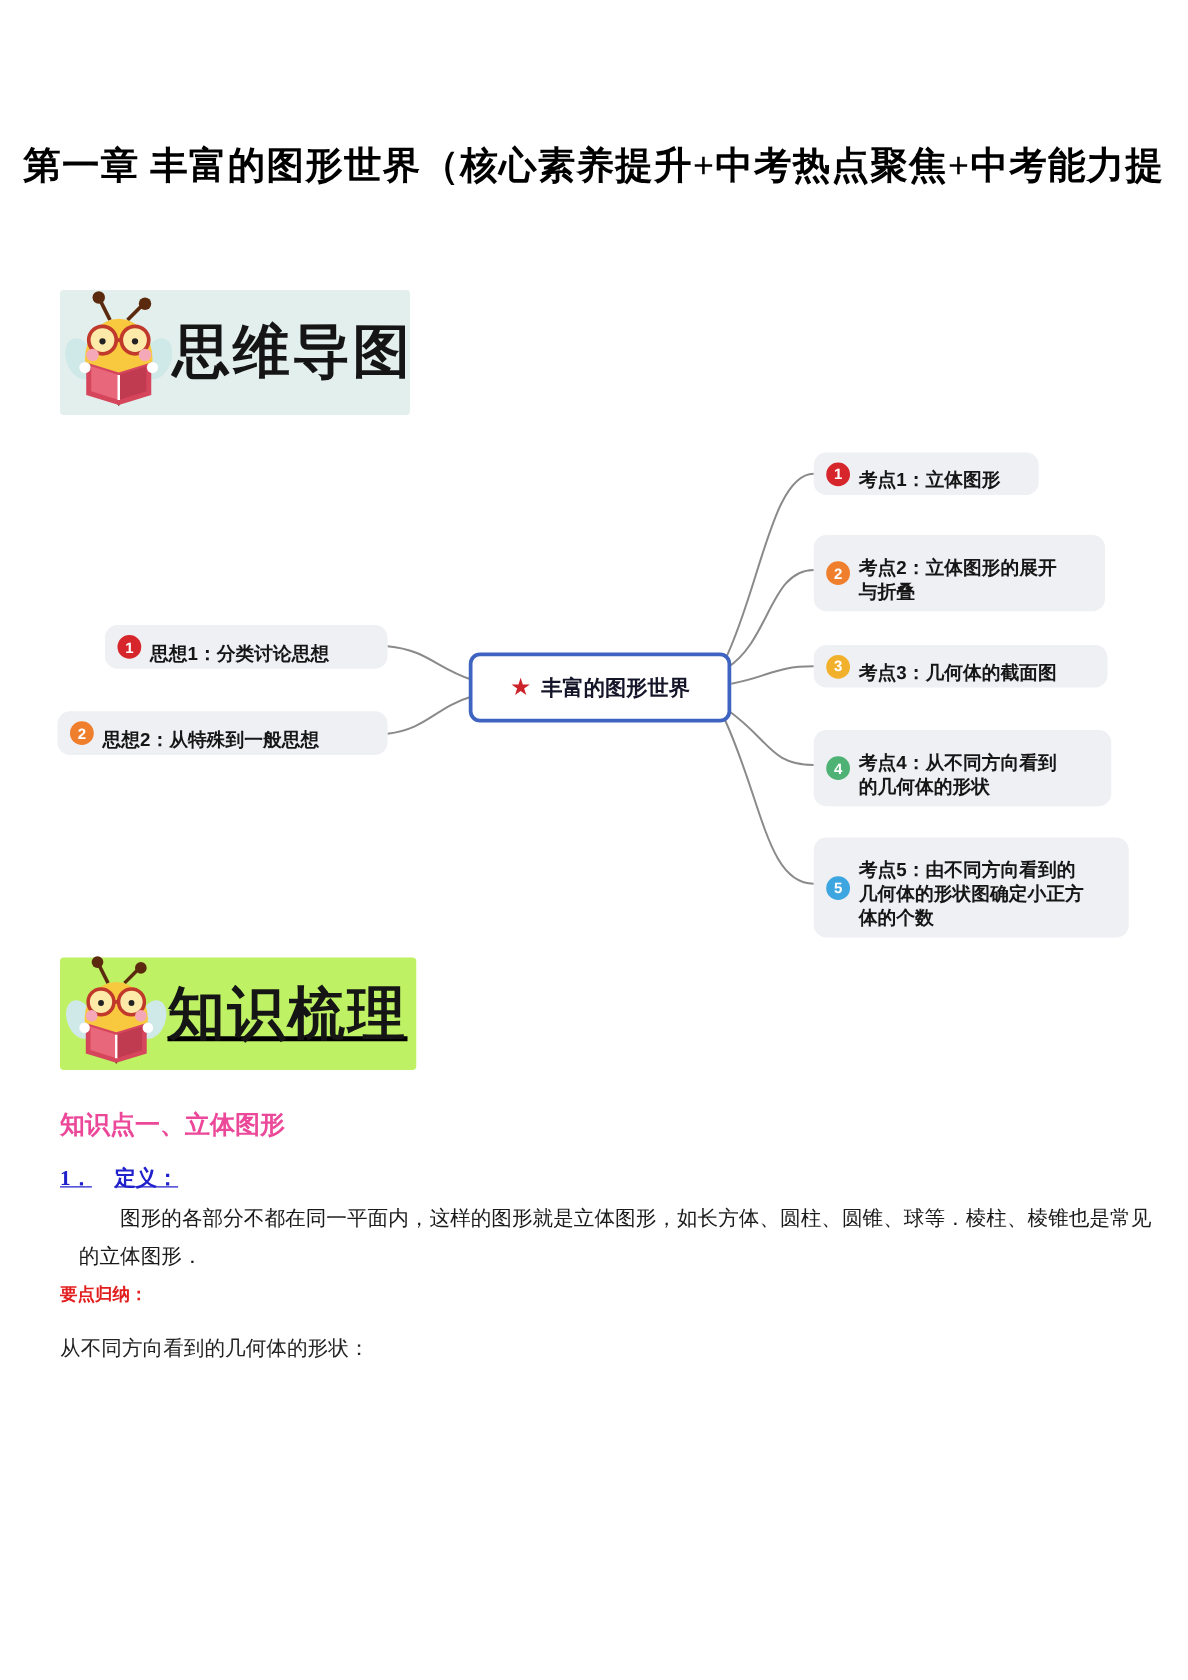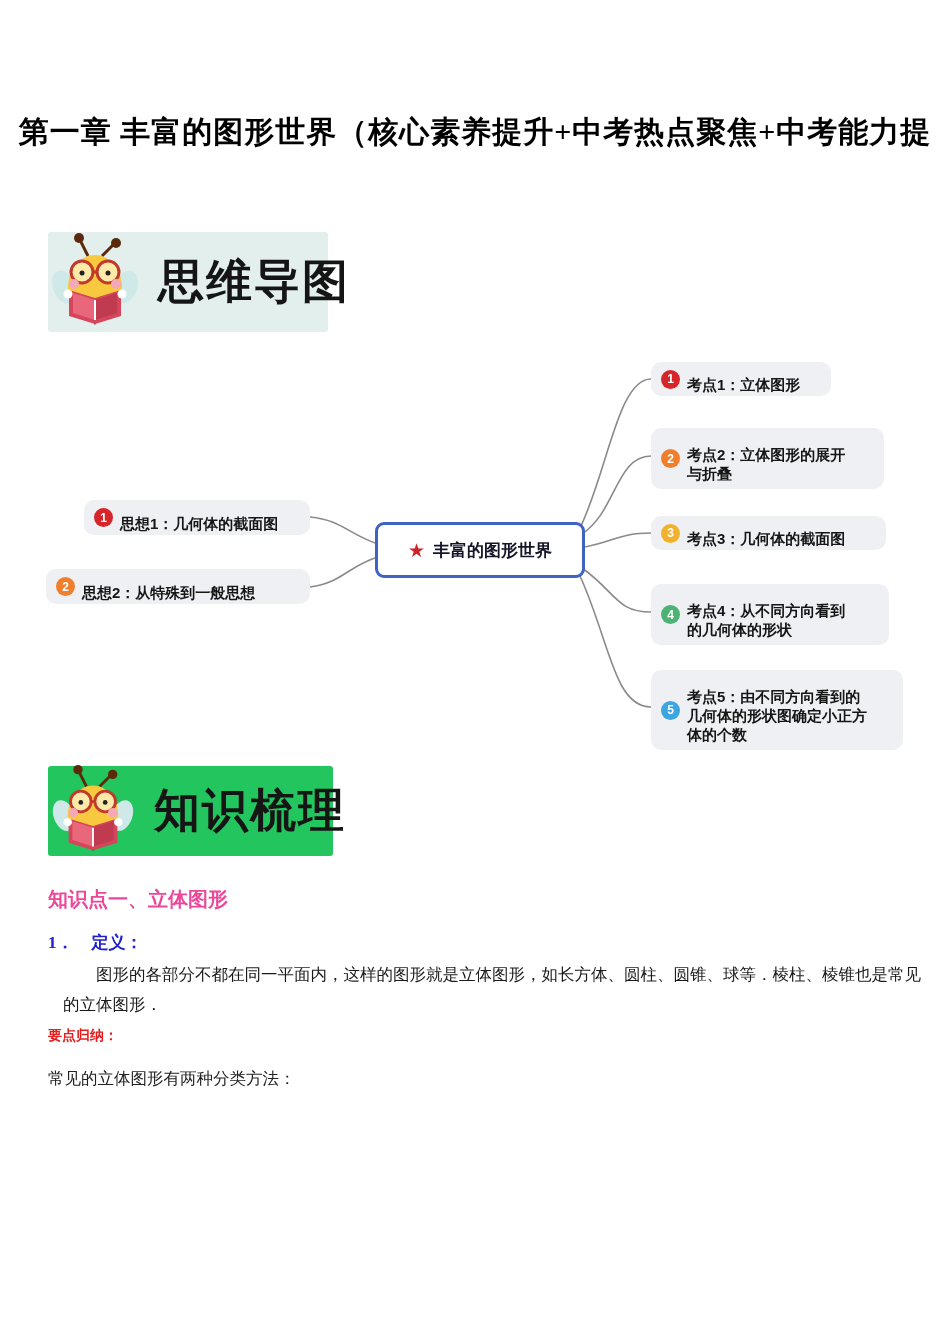--- a/index.html
+++ b/index.html
@@ -10,21 +10,21 @@
              font-family:"Liberation Serif",serif;font-weight:bold;
              font-size:30px;color:#000000;letter-spacing:1px;}
   .title-l1{top:112px;}
   .title-l2{top:170px;}
   
   .banner{position:absolute;left:48px;display:flex;align-items:center;border-radius:3px;}
   .banner-1{top:232px;width:280px;height:100px;}
   .banner-2{top:766px;width:285px;height:90px;}
   .bee-wrap{flex:0 0 auto;margin-left:4px;}
   .banner-label{font-size:46px;font-weight:700;color:#151515;letter-spacing:2px;
-                font-family:"Liberation Sans",sans-serif;margin-left:20px;white-space:nowrap;}
+                font-family:"Liberation Sans",sans-serif;margin-left:0;white-space:nowrap;}
   
   .mindmap{position:absolute;left:0;top:350px;width:950px;height:415px;}
   .mm-svg{position:absolute;left:0;top:0;width:950px;height:415px;}
   .mm-node{position:absolute;display:flex;align-items:center;background:#eff0f4;
            border-radius:10px;box-sizing:border-box;padding:6px 10px;}
   .mm-badge{flex:0 0 auto;width:19px;height:19px;border-radius:50%;color:#ffffff;
             font-size:12px;font-weight:bold;display:flex;align-items:center;justify-content:center;
             margin-right:7px;}
   .mm-label{font-size:15px;line-height:19px;font-weight:bold;color:#161616;margin-top:11px;}
   .mm-center{position:absolute;left:375px;top:172px;width:210px;height:56px;
@@ -103,21 +103,21 @@
       </g>
     </svg>
 
     <div class="mm-center" style="border-color: rgb(63, 99, 192);">
       <span class="mm-star" style="color: rgb(204, 34, 41);">★</span>
       <span class="mm-center-label">丰富的图形世界</span>
     </div>
 
     <div class="mm-node node-l1">
       <span class="mm-badge" style="background-color: rgb(214, 37, 43);">1</span>
-      <span class="mm-label">思想1：几何体的截面图</span>
+      <span class="mm-label">思想1：分类讨论思想</span>
     </div>
     <div class="mm-node node-l2">
       <span class="mm-badge" style="background-color: rgb(240, 127, 45);">2</span>
       <span class="mm-label">思想2：从特殊到一般思想</span>
     </div>
 
     <div class="mm-node node-r1">
       <span class="mm-badge" style="background-color: rgb(214, 37, 43);">1</span>
       <span class="mm-label">考点1：立体图形</span>
     </div>
@@ -132,21 +132,21 @@
     <div class="mm-node node-r4">
       <span class="mm-badge" style="background-color: rgb(77, 178, 115);">4</span>
       <span class="mm-label">考点4：从不同方向看到的几何体的形状</span>
     </div>
     <div class="mm-node node-r5">
       <span class="mm-badge" style="background-color: rgb(61, 165, 224);">5</span>
       <span class="mm-label">考点5：由不同方向看到的几何体的形状图确定小正方体的个数</span>
     </div>
   </div>
 
-  <div class="banner banner-2" style="background-color: #22c55e;">
+  <div class="banner banner-2" style="background-color: #bef264; text-decoration: underline;">
     <span class="bee-wrap">
       <svg width="82" height="90" viewBox="0 0 86 96">
         <line x1="36" y1="24" x2="28" y2="8" stroke="#5b2a0e" stroke-width="3"></line>
         <line x1="50" y1="24" x2="62" y2="12" stroke="#5b2a0e" stroke-width="3"></line>
         <circle cx="27" cy="6" r="5" fill="#5b2a0e"></circle>
         <circle cx="64" cy="11" r="5" fill="#5b2a0e"></circle>
         <ellipse cx="12" cy="55" rx="11" ry="17" fill="#cfe8e8" transform="rotate(-20 12 55)"></ellipse>
         <ellipse cx="74" cy="55" rx="11" ry="17" fill="#cfe8e8" transform="rotate(20 74 55)"></ellipse>
         <path d="M43 93 L35 80 L51 80 Z" fill="#5b2a0e"></path>
         <ellipse cx="43" cy="55" rx="27" ry="32" fill="#f8c93e"></ellipse>
@@ -164,23 +164,23 @@
         <line x1="43" y1="68" x2="43" y2="88" stroke="#fff" stroke-width="2"></line>
         <circle cx="16" cy="62" r="4.5" fill="#ffffff"></circle>
         <circle cx="70" cy="62" r="4.5" fill="#ffffff"></circle>
       </svg>
     </span>
     <span class="banner-label">知识梳理</span>
   </div>
 
   <div class="k-heading" style="color: #ec4899;">知识点一、立体图形</div>
 
-  <div class="k-item" style="color: rgb(32, 32, 204);">
+  <div class="k-item" style="color: rgb(32, 32, 204); text-decoration: underline;">
     <span>1．</span><span class="gap"></span><span>定义：</span>
   </div>
 
   <div class="k-para">图形的各部分不都在同一平面内，这样的图形就是立体图形，如长方体、圆柱、圆锥、球等．棱柱、棱锥也是常见的立体图形．</div>
 
   <div class="k-keypoints" style="color: rgb(226, 30, 30);">要点归纳：</div>
 
-  <div class="k-class">常见的立体图形有两种分类方法：</div>
+  <div class="k-class">从不同方向看到的几何体的形状：</div>
 
 </div>
 
 </body></html>

